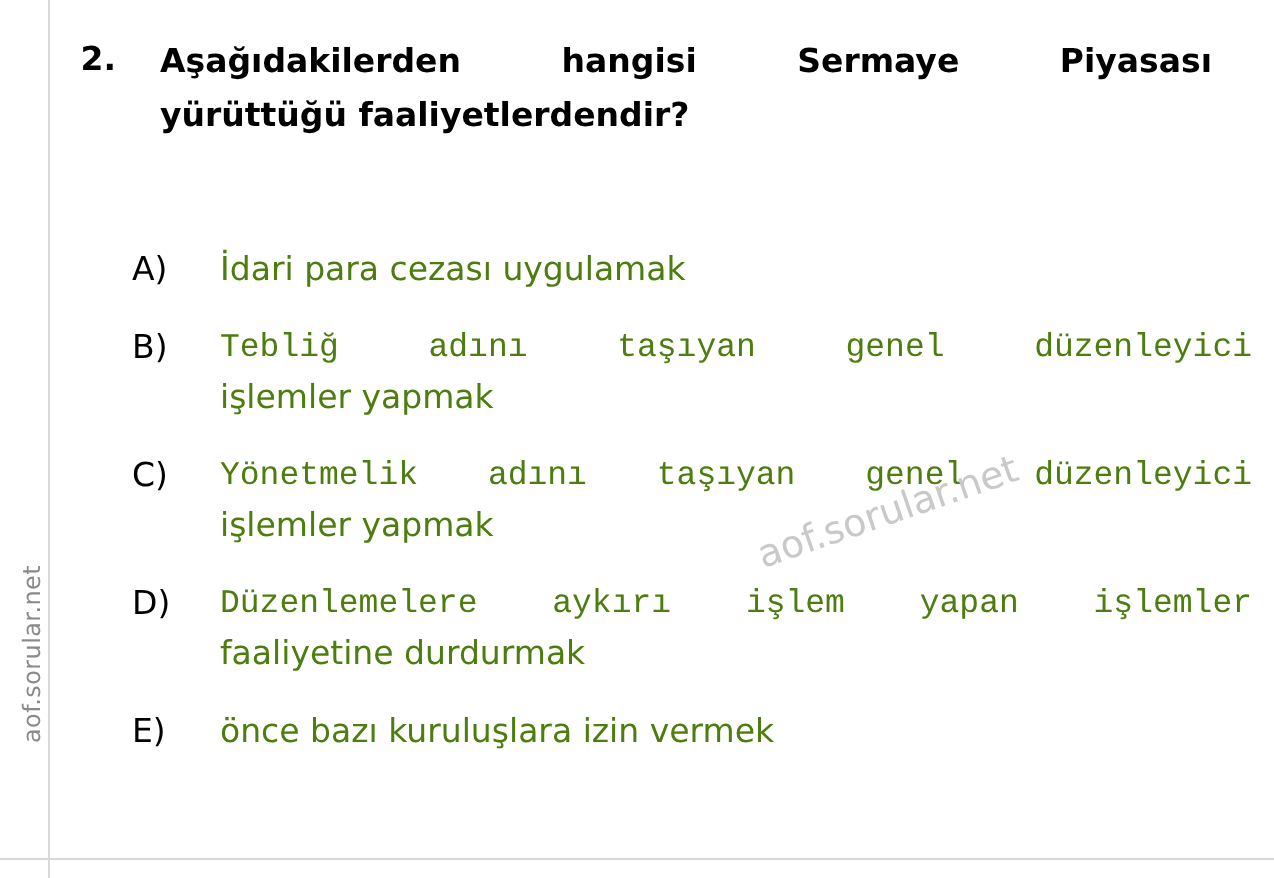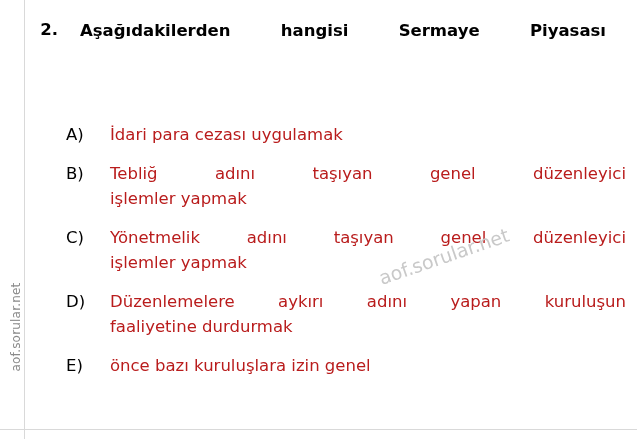--- a/index.html
+++ b/index.html
@@ -113,28 +113,29 @@
     left: 0;
     top: 0;
     width: 30px;
     font-size: 16.5px;
     color: #000000;
     line-height: 1.55;
   }
   .opt-text {
     margin-left: 44px;
     font-size: 16.5px;
-    color: #b91c1c;
+    color: #4d7c0f;
     line-height: 1.55;
   }
   .opt-text .just {
     display: block;
     text-align: justify;
     text-align-last: justify;
     white-space: nowrap;
+    font-family: Liberation Mono, monospace;
   }
   .opt-text .plain {
     display: block;
   }
   
   .wm-diagonal {
     position: absolute;
     left: 352px;
     top: 268px;
     font-size: 19px;
@@ -155,20 +156,21 @@
   </div>
 
   <div class="bottom-rule"></div>
 
   <div class="content">
 
     <div class="question">
       <div class="q-number">2.</div>
       <div class="q-text">
         <span class="q-line">Aşağıdakilerden  hangisi  Sermaye  Piyasası</span>
+        <span class="q-line last">yürüttüğü faaliyetlerdendir?</span>
       </div>
     </div>
 
     <div class="options">
 
       <div class="option">
         <div class="opt-letter">A)</div>
         <div class="opt-text">
           <span class="plain">İdari para cezası uygulamak</span>
         </div>
@@ -186,29 +188,29 @@
         <div class="opt-letter">C)</div>
         <div class="opt-text">
           <span class="just">Yönetmelik adını taşıyan genel düzenleyici</span>
           <span class="plain">işlemler yapmak</span>
         </div>
       </div>
 
       <div class="option">
         <div class="opt-letter">D)</div>
         <div class="opt-text">
-          <span class="just">Düzenlemelere aykırı adını yapan kuruluşun</span>
+          <span class="just">Düzenlemelere aykırı işlem yapan işlemler</span>
           <span class="plain">faaliyetine durdurmak</span>
         </div>
       </div>
 
       <div class="option">
         <div class="opt-letter">E)</div>
         <div class="opt-text">
-          <span class="plain">önce bazı kuruluşlara izin genel</span>
+          <span class="plain">önce bazı kuruluşlara izin vermek</span>
         </div>
       </div>
 
     </div>
 
     <div class="wm-diagonal">aof.sorular.net</div>
 
   </div>
 </div>
 

